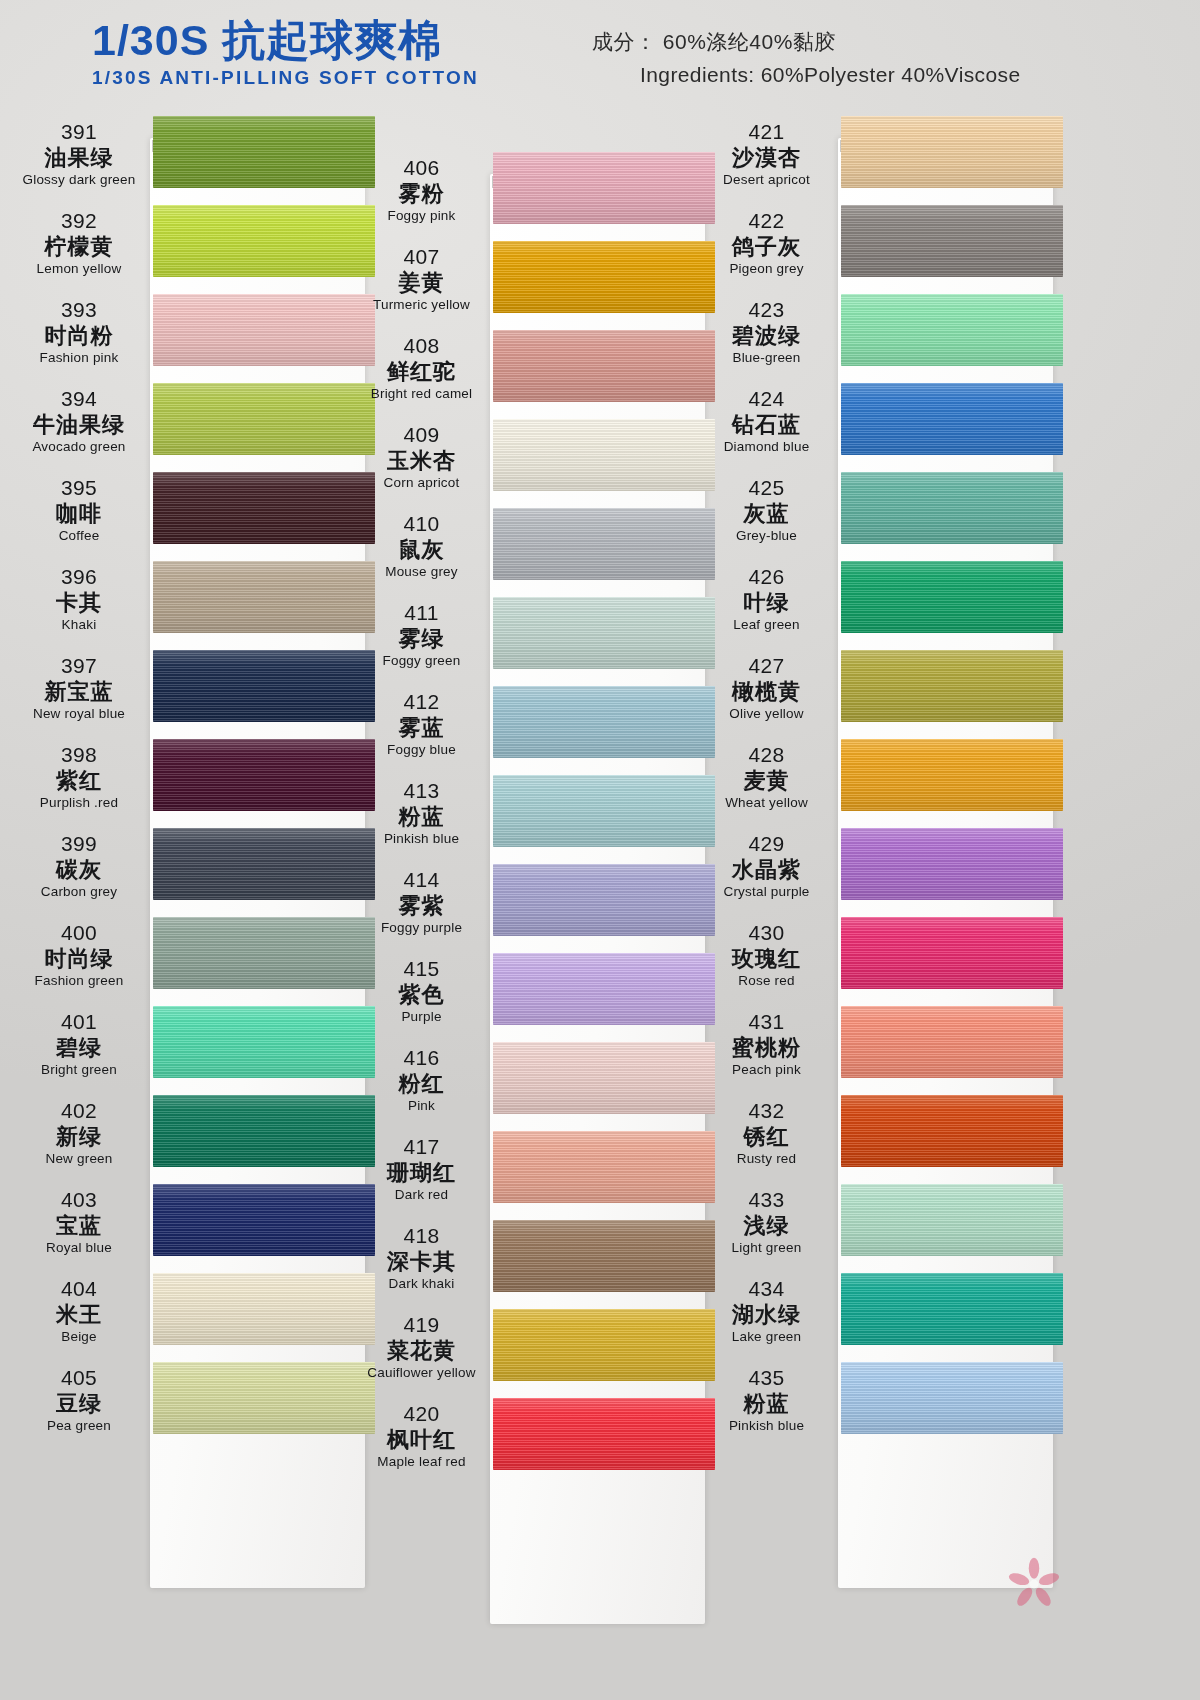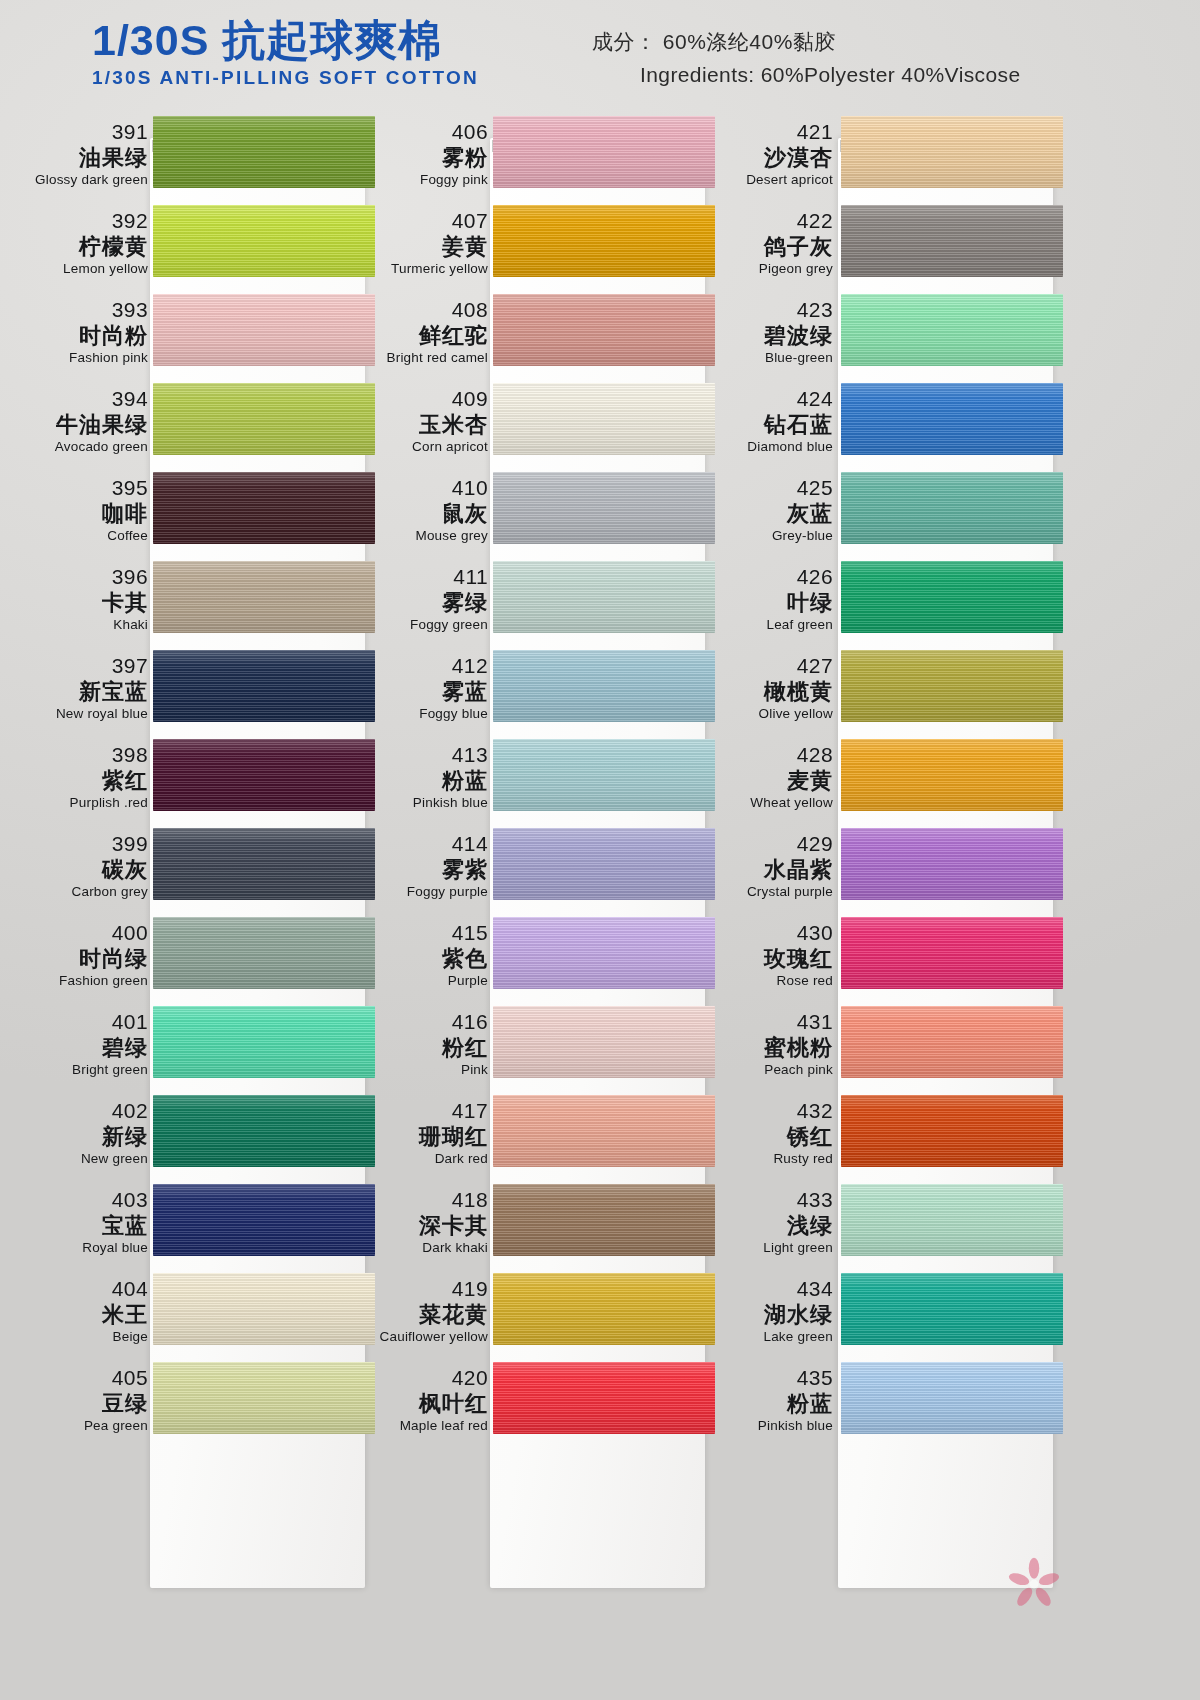--- a/index.html
+++ b/index.html
@@ -76,21 +76,21 @@
     left: 0;
     right: 0;
     bottom: 0;
   }
   .swatch-column {
     position: absolute;
     top: 0;
     width: 360px;
   }
   #col-1 { left: 10px; }
-  #col-2 { left: 355px; }
+  #col-2 { left: 355px; margin-top: 36px; }
   #col-3 { left: 700px; }
 
   
   .card-backing {
     position: absolute;
     top: 26px;
     width: 215px;
     height: 1450px;
     background: linear-gradient(100deg, #ffffff 0%, #fbfbfa 55%, #f0efee 100%);
     box-shadow: 0 0 6px rgba(0,0,0,0.14);
@@ -133,21 +133,21 @@
   .color-row {
     position: relative;
     height: 89px;
   }
 
   .color-label {
     position: absolute;
     left: 0;
     top: 8px;
     width: 138px;
-    text-align: right;
+    text-align: center;
     color: #17181a;
   }
   #col-2 .color-label, #col-3 .color-label { width: 133px; }
 
   .code {
     font-size: 21px;
     line-height: 1.18;
     letter-spacing: 0.4px;
     font-weight: 400;
   }

